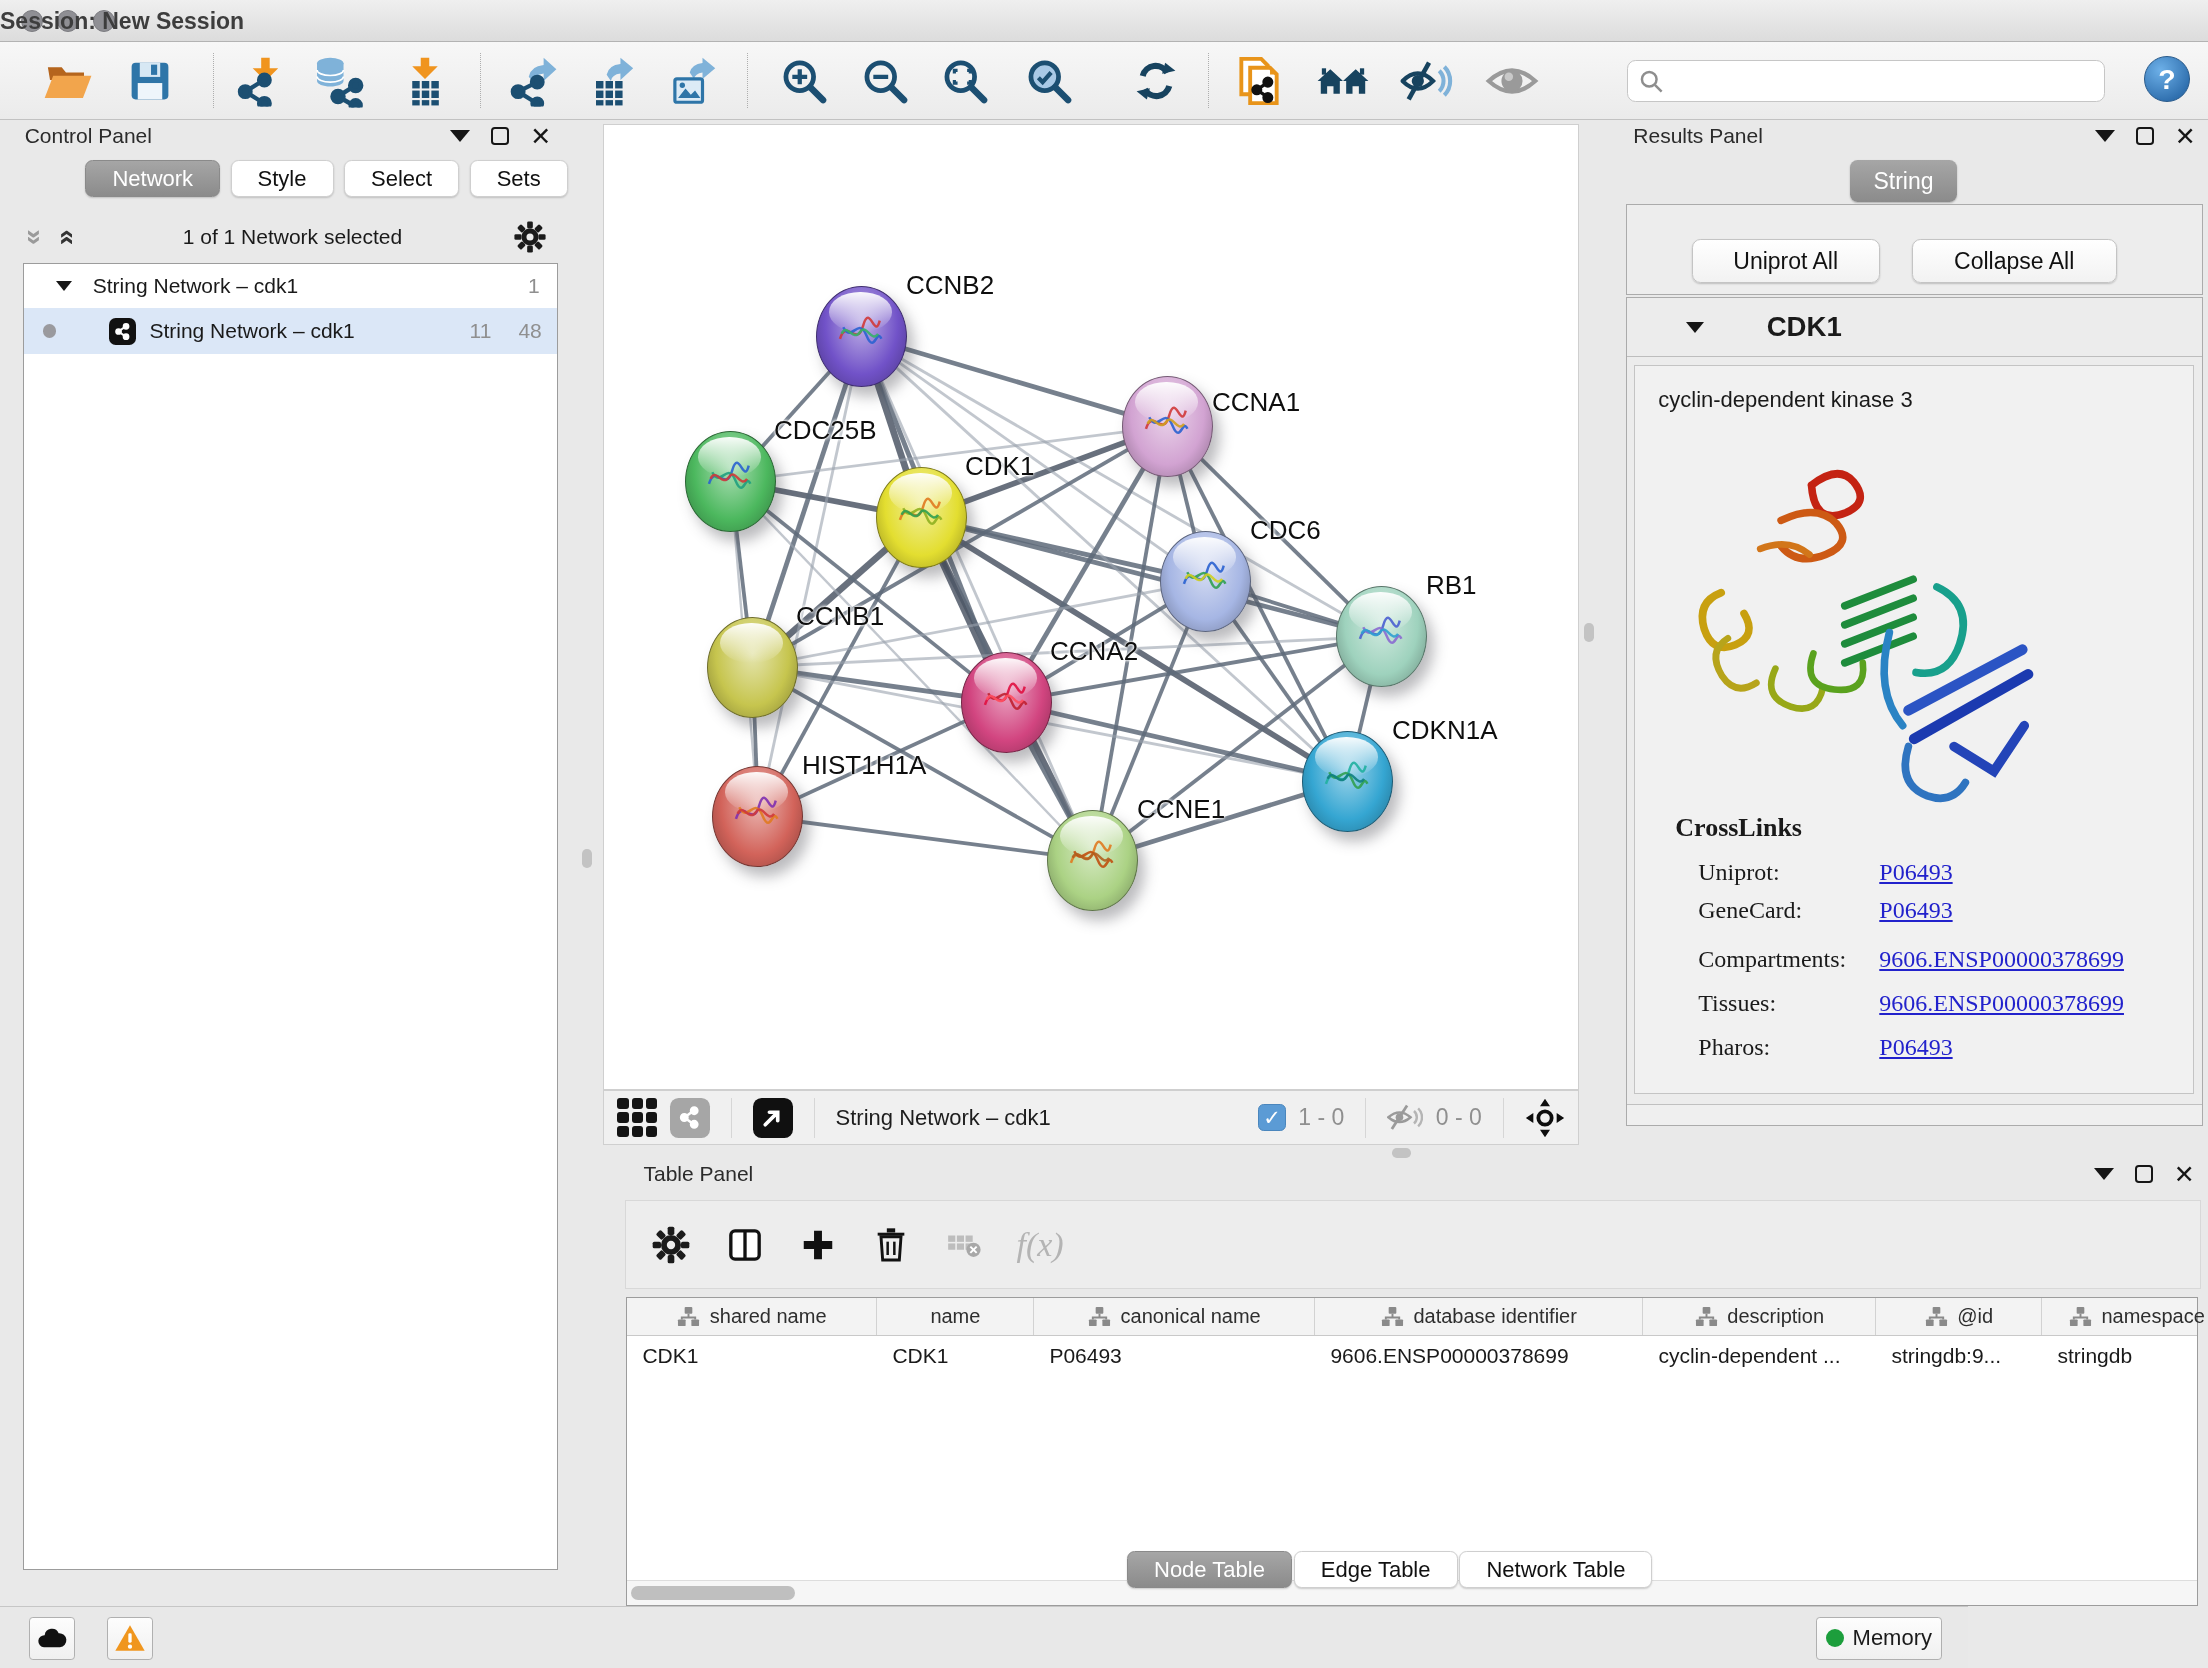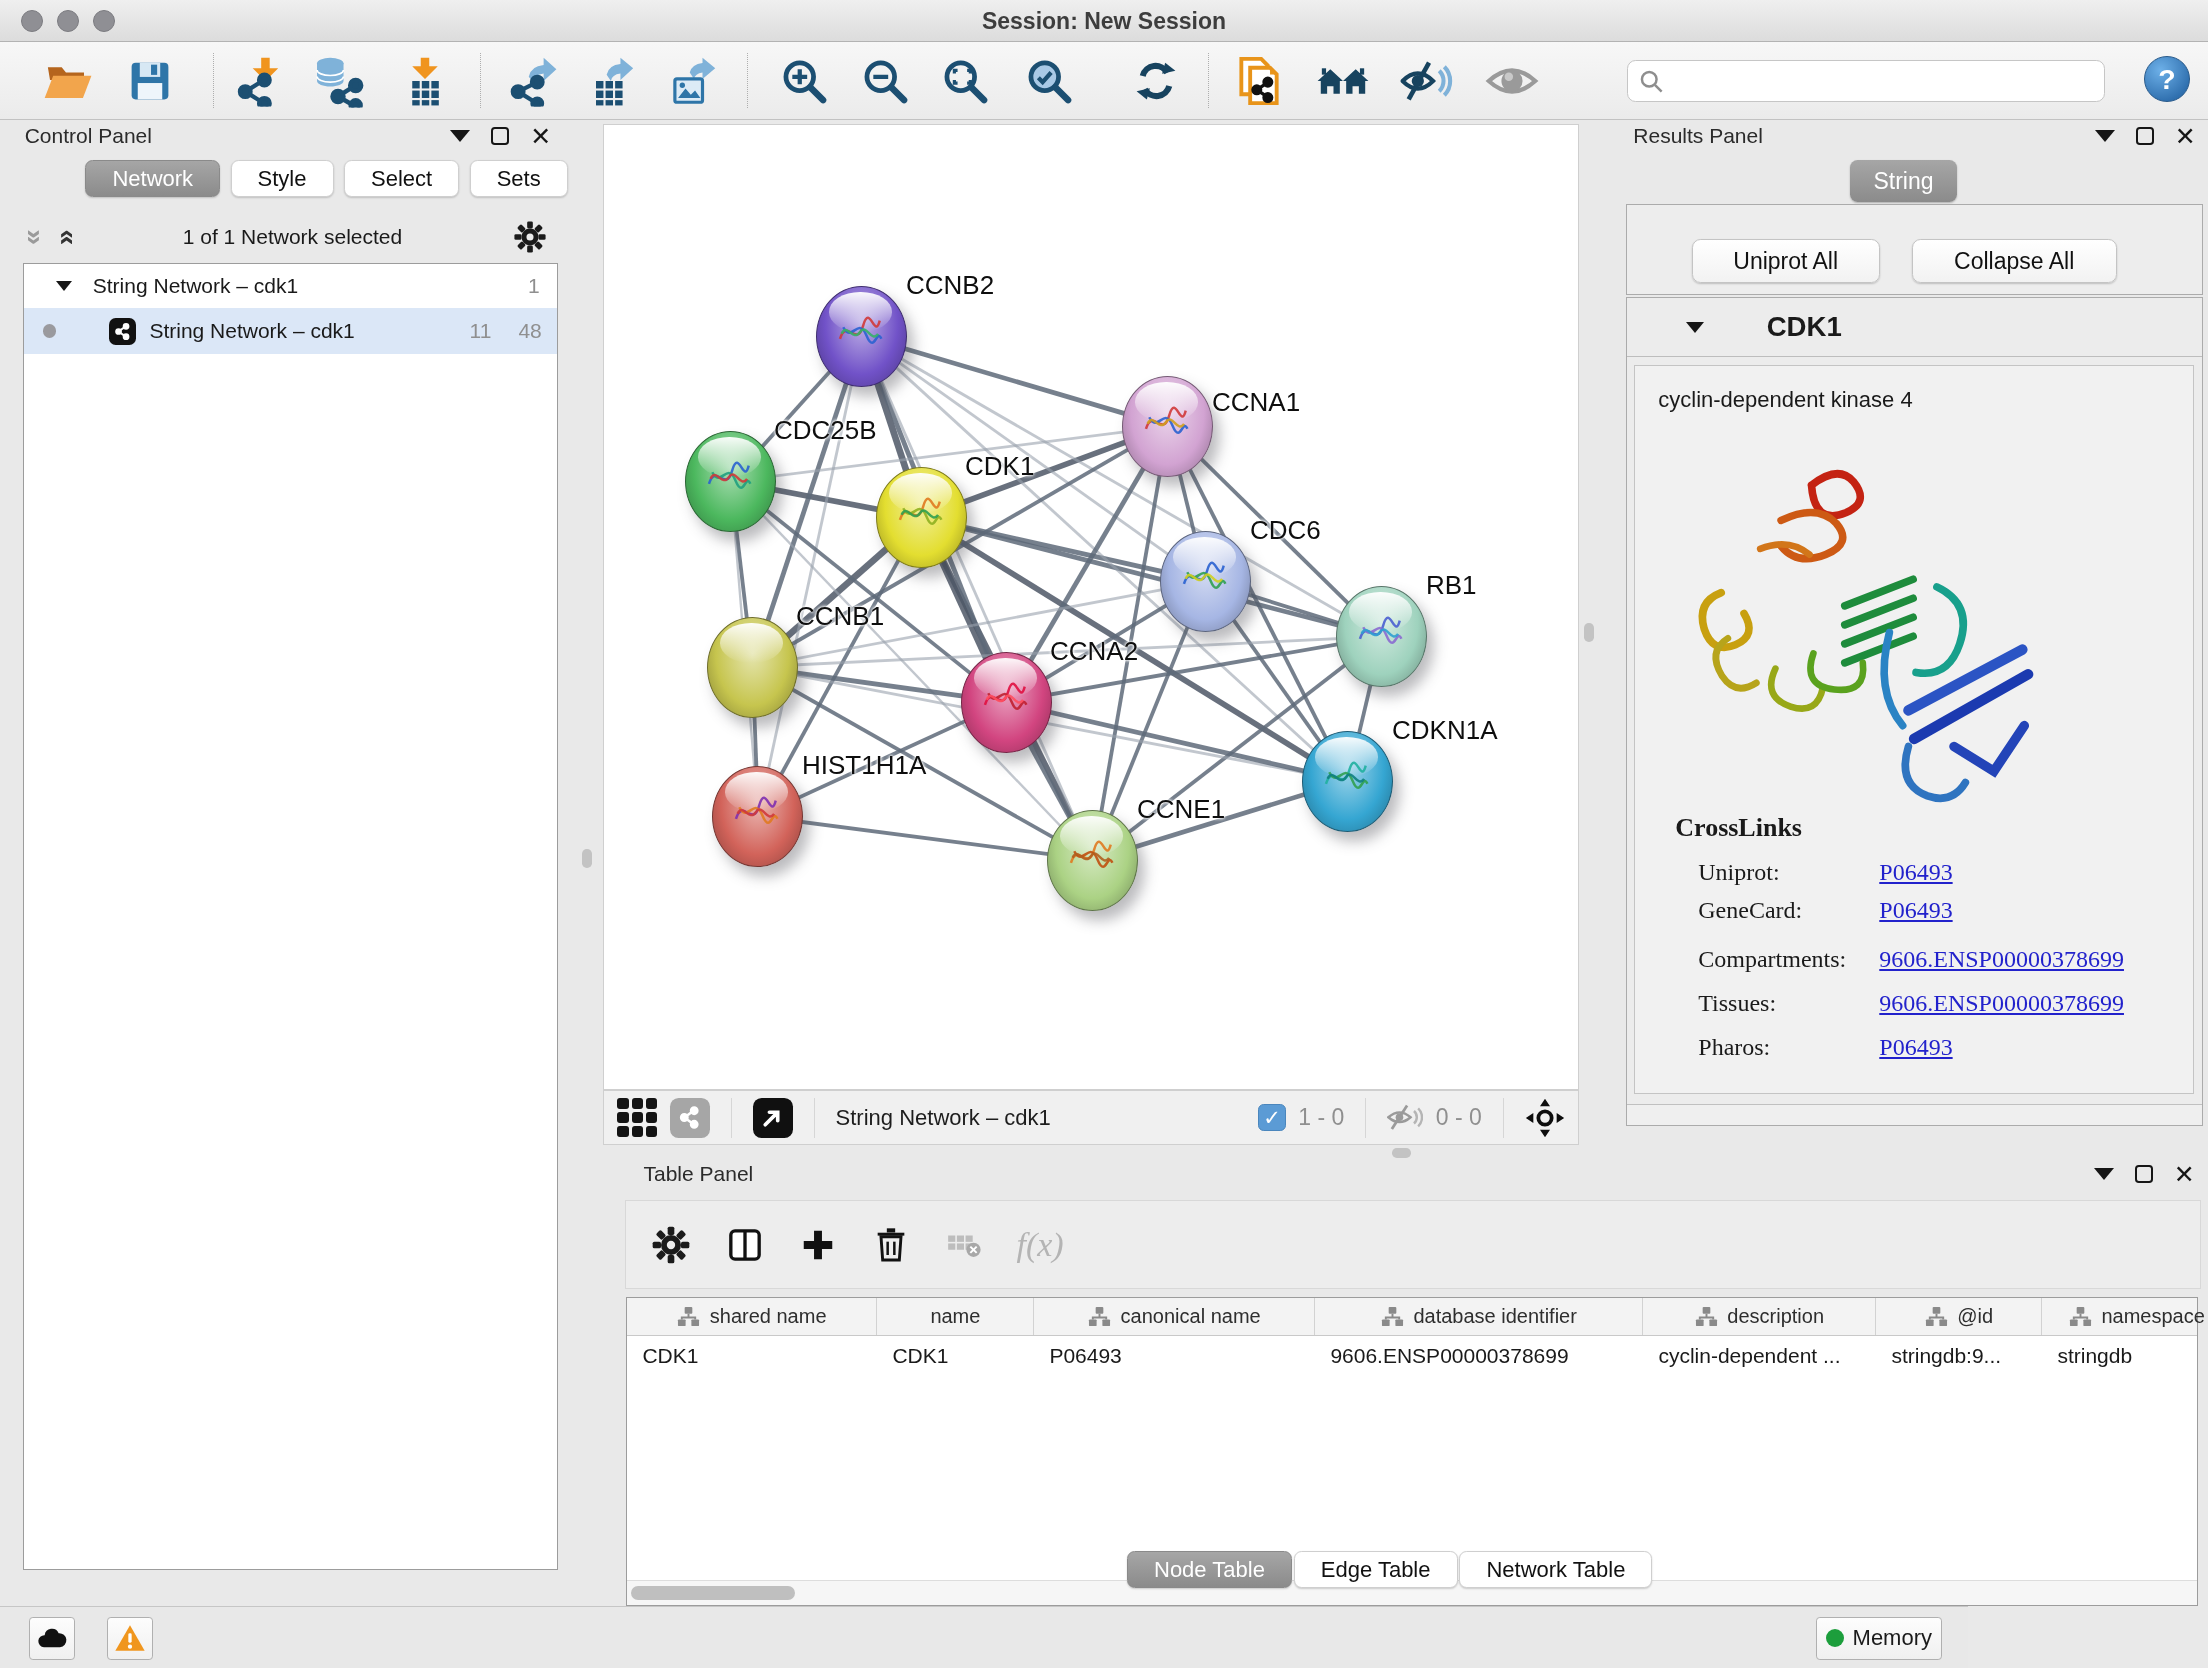--- a/index.html
+++ b/index.html
@@ -5,21 +5,21 @@
   * { margin:0; padding:0; box-sizing:border-box; }
   html,body { width:2208px; height:1668px; }
   body { position:relative; overflow:hidden; background:#e9e9e9;
          font-family:"Liberation Sans","DejaVu Sans",sans-serif; color:#1a1a1a; }
   .abs { position:absolute; }
 
   
   .titlebar { left:0; top:0; width:2208px; height:42px;
     background:linear-gradient(#efefef,#dcdcdc); border-bottom:1px solid #b3b3b3; }
   .tl { width:22px; height:22px; border-radius:50%; background:#8f8f94; border:1px solid #7c7c81; top:9.5px; }
-  .title-text { width:100%; text-align:center; line-height:42px; font-size:23px; font-weight:bold; color:#3d3d3d; }
+  .title-text { width:100%; text-align:left; line-height:42px; font-size:23px; font-weight:bold; color:#3d3d3d; }
 
   
   .toolbar { left:0; top:42px; width:2208px; height:78px;
     background:linear-gradient(#f7f7f7,#ebebeb); border-bottom:1.9px solid #c2c2c2; }
   .tbi { position:absolute; top:50%; transform:translate(-50%,-50%); display:flex; align-items:center; justify-content:center; }
   .tbsep { position:absolute; top:11.4px; height:55px; border-left:1.9px dotted #aeaeae; }
   .searchbox { left:1627px; top:18px; width:478px; height:42px; background:#fff;
     border:1.9px solid #c6c6c6; border-radius:8.6px; display:flex; align-items:center; padding-left:9.5px; }
   .searchbox input { border:none; outline:none; flex:1; font-size:21px; height:34px; background:transparent;
     font-family:"Liberation Sans","DejaVu Sans",sans-serif; }
@@ -583,21 +583,21 @@
   <div class="abs rp-box1">
     <div class="abs btn" style="left:65px; top:34px; width:188px; height:44px;">Uniprot All</div>
     <div class="abs btn" style="left:285px; top:34px; width:205px; height:44px;">Collapse All</div>
   </div>
   <div class="abs rp-box2">
     <div class="rp-entryhead">
       <span class="tri-down" style="border-left-width:9.5px;border-right-width:9.5px;border-top-width:11.4px;"></span>
       <span class="rp-gene">CDK1</span>
     </div>
     <div class="rp-content">
-      <div class="rp-desc">cyclin-dependent kinase 4</div>
+      <div class="rp-desc">cyclin-dependent kinase 3</div>
       <svg class="abs" style="left:34px; top:67px;" width="399" height="380" viewBox="0 0 420 400">
         <g fill="none" stroke-linecap="round">
           <path d="M150 55q28-22 44-4q18 22-8 33q-33 13-36-29" stroke="#c42313" stroke-width="8"></path>
           <path d="M118 92q38-18 58 3q18 21-11 33q-30 12-47-9" stroke="#cd5a14" stroke-width="8"></path>
           <path d="M96 122q30-12 52 6" stroke="#d2761a" stroke-width="7"></path>
           <path d="M55 168q-26 10-18 38q9 27 33 17q23-10 9-33" stroke="#c8a010" stroke-width="8"></path>
           <path d="M62 216q-22 14-6 40q14 21 36 7" stroke="#b7a41b" stroke-width="7"></path>
           <path d="M112 248q-14 30 16 40q28 9 34-20" stroke="#98a818" stroke-width="7"></path>
           <path d="M185 182l72-28M185 202l72-28M185 222l72-28M185 242l72-28" stroke="#1e8c3c" stroke-width="8"></path>
           <path d="M152 232q-12 34 22 38q34 4 30-28" stroke="#5aa21e" stroke-width="7"></path>

